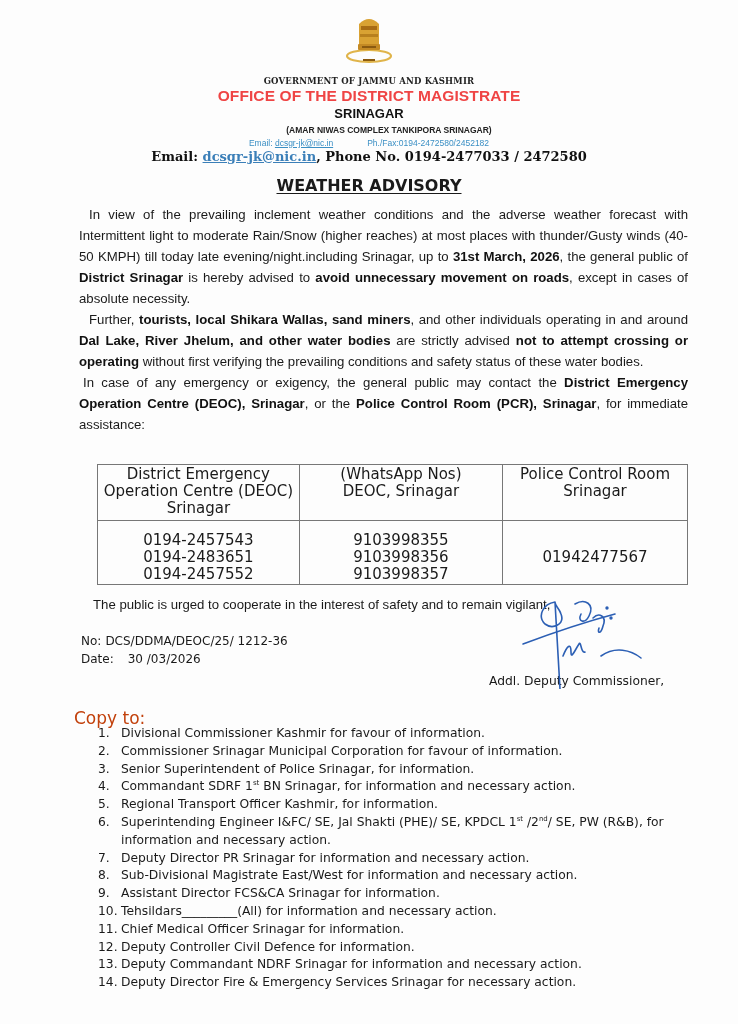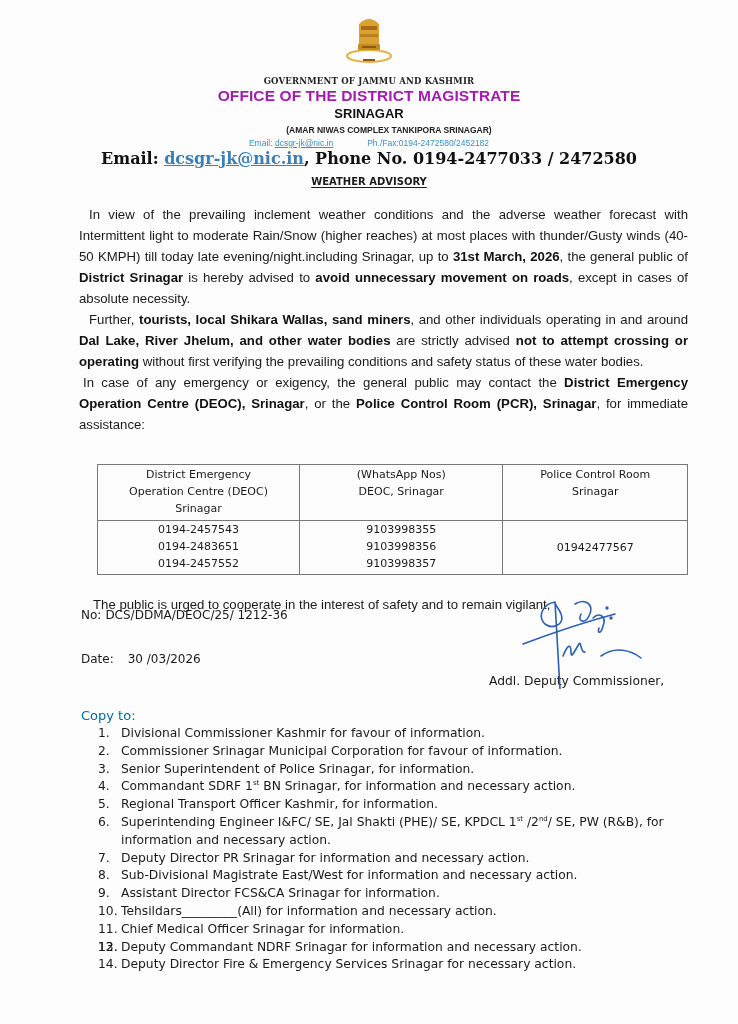--- a/index.html
+++ b/index.html
@@ -3,63 +3,63 @@
   <meta charset="utf-8">
   <style>
     html, body { margin: 0; padding: 0; background: #ffffff; }
     body { width: 738px; height: 1024px; position: relative; overflow: hidden; color: #1a1a1a; }
     .page { position: absolute; left: 0; top: 0; width: 738px; height: 1024px; background: #fdfdfd; }
 
     
     .emblem { position: absolute; left: 341px; top: 14px; width: 56px; height: 52px; }
     .lh { position: absolute; left: 0; width: 738px; text-align: center; white-space: nowrap; }
     .lh-gov { top: 76px; font-family: "DejaVu Serif", serif; font-size: 8.5px; font-weight: bold; letter-spacing: 0.2px; color: #222; }
-    .lh-office { top: 87px; font-family: "Liberation Sans", sans-serif; font-size: 15.5px; font-weight: bold; color: #a21caf; letter-spacing: 0.1px; }
+    .lh-office { top: 87px; font-family: "Liberation Sans", sans-serif; font-size: 15.5px; font-weight: bold; color: #ef4444; letter-spacing: 0.1px; }
     .lh-city { top: 106px; font-family: "Liberation Sans", sans-serif; font-size: 13px; font-weight: bold; color: #111; }
     .lh-addr { top: 125px; font-family: "Liberation Sans", sans-serif; font-size: 8.5px; font-weight: bold; color: #222; padding-left: 20px; }
     .lh-contact1 { top: 138px; font-family: "Liberation Sans", sans-serif; font-size: 8.5px; color: #3b8fc4; }
     .lh-contact1 .link { text-decoration: underline; }
     .lh-contact1 .gap { display: inline-block; width: 34px; }
-    .lh-contact2 { top: 149px; font-family: "DejaVu Serif", serif; font-size: 16px; font-weight: bold; color: #111; }
+    .lh-contact2 { top: 149px; font-family: "DejaVu Serif", serif; font-size: 13px; font-weight: bold; color: #111; }
     .lh-contact2 .link { color: #3b7fb8; text-decoration: underline; }
 
-    .advisory-title { position: absolute; left: 0; width: 738px; top: 176px; text-align: center; font-family: "DejaVu Sans", sans-serif; font-weight: bold; font-size: 10px; }
+    .advisory-title { position: absolute; left: 0; width: 738px; top: 176px; text-align: center; font-family: "DejaVu Sans", sans-serif; font-weight: bold; font-size: 16px; }
     .advisory-title span { text-decoration: underline; text-underline-offset: 2px; }
 
     
     .para { position: absolute; left: 79px; width: 609px; font-family: "Liberation Sans", sans-serif; font-size: 13.2px; line-height: 21px; text-align: justify; color: #1a1a1a; }
     .para b { font-weight: bold; color: #111; }
     .p1 { top: 204px; text-indent: 10px; }
     .p2 { top: 309px; text-indent: 10px; }
     .p3 { top: 372px; text-indent: 4px; }
 
     
-    .ctable { position: absolute; left: 97px; top: 464px; width: 591px; height: 111px; border-collapse: collapse; font-family: "DejaVu Sans", sans-serif; font-size: 11px; color: #1a1a1a; }
+    .ctable { position: absolute; left: 97px; top: 464px; width: 591px; height: 111px; border-collapse: collapse; font-family: "DejaVu Sans", sans-serif; font-size: 15px; color: #1a1a1a; }
     .ctable td { border: 1.3px solid #777; text-align: center; vertical-align: top; padding: 1px 4px; line-height: 17px; }
     .ctable tr.head td { height: 53px; }
     .ctable td.c1 { width: 199px; }
     .ctable td.c2 { width: 200px; }
     .ctable td.c3 { width: 180px; }
-    .ctable tr.body td { vertical-align: top; padding-top: 0; }
+    .ctable tr.body td { vertical-align: top; padding-top: 11px; }
     .ctable tr.body td.mid { vertical-align: middle; }
     .line { display: block; }
 
     .urge { position: absolute; left: 93px; top: 597px; font-family: "Liberation Sans", sans-serif; font-size: 13.2px; color: #1a1a1a; white-space: nowrap; }
 
     .ref { position: absolute; left: 81px; font-family: "DejaVu Sans", sans-serif; font-size: 12px; color: #1a1a1a; white-space: nowrap; }
-    .ref-no { top: 608px; text-align: center; }
+    .ref-no { top: 634px; text-align: center; }
     .ref-date { top: 652px; }
     .ref .v { margin-left: 4px; }
     .ref-date .v { margin-left: 14px; }
 
     .sig-block { position: absolute; left: 489px; top: 672px; font-family: "DejaVu Sans", sans-serif; font-size: 12.3px; line-height: 18px; color: #1a1a1a; white-space: nowrap; }
     .sig-block .l2 { padding-left: 13px; }
     .signature { position: absolute; left: 515px; top: 594px; width: 130px; height: 95px; }
 
-    .copy-head { position: absolute; left: 81px; top: 708px; font-family: "DejaVu Sans", sans-serif; font-size: 13px; color: #0369a1; }
+    .copy-head { position: absolute; left: 74px; top: 708px; font-family: "DejaVu Sans", sans-serif; font-size: 17px; color: #c2410c; }
     .copy-list { position: absolute; left: 98px; top: 725px; width: 600px; margin: 0; padding: 0; list-style: none; font-family: "DejaVu Sans", sans-serif; font-size: 12.3px; line-height: 17.8px; color: #1a1a1a; }
     .copy-list li { position: relative; padding-left: 23px; }
     .copy-list .num { position: absolute; left: 0; top: 0; }
     .copy-list sup { font-size: 7px; vertical-align: 5px; line-height: 0; }
   </style>
 </head>
 <body>
 
 <div class="page">
 
@@ -157,17 +157,17 @@
     <li><span class="num">2.</span><span>Commissioner Srinagar Municipal Corporation for favour of information.</span></li>
     <li><span class="num">3.</span><span>Senior Superintendent of Police Srinagar, for information.</span></li>
     <li><span class="num">4.</span><span>Commandant SDRF 1</span><sup>st</sup><span> BN Srinagar, for information and necessary action.</span></li>
     <li><span class="num">5.</span><span>Regional Transport Officer Kashmir, for information.</span></li>
     <li><span class="num">6.</span><span>Superintending Engineer I&amp;FC/ SE, Jal Shakti (PHE)/ SE, KPDCL 1</span><sup>st</sup><span> /2</span><sup>nd</sup><span>/ SE, PW (R&amp;B), for information and necessary action.</span></li>
     <li><span class="num">7.</span><span>Deputy Director PR Srinagar for information and necessary action.</span></li>
     <li><span class="num">8.</span><span>Sub-Divisional Magistrate East/West for information and necessary action.</span></li>
     <li><span class="num">9.</span><span>Assistant Director FCS&amp;CA Srinagar for information.</span></li>
     <li><span class="num">10.</span><span>Tehsildars_________(All) for information and necessary action.</span></li>
     <li><span class="num">11.</span><span>Chief Medical Officer Srinagar for information.</span></li>
-    <li><span class="num">12.</span></li>
+    <li><span class="num">12.</span><span>Deputy Controller Civil Defence for information.</span></li>
     <li><span class="num">13.</span><span>Deputy Commandant NDRF Srinagar for information and necessary action.</span></li>
     <li><span class="num">14.</span><span>Deputy Director Fire &amp; Emergency Services Srinagar for necessary action.</span></li>
   </ul>
 </div>
 
 </body></html>

